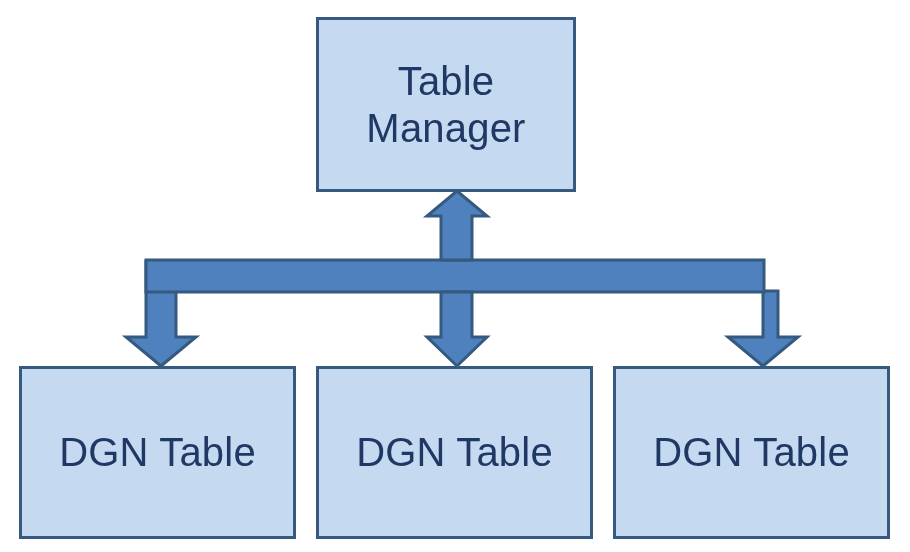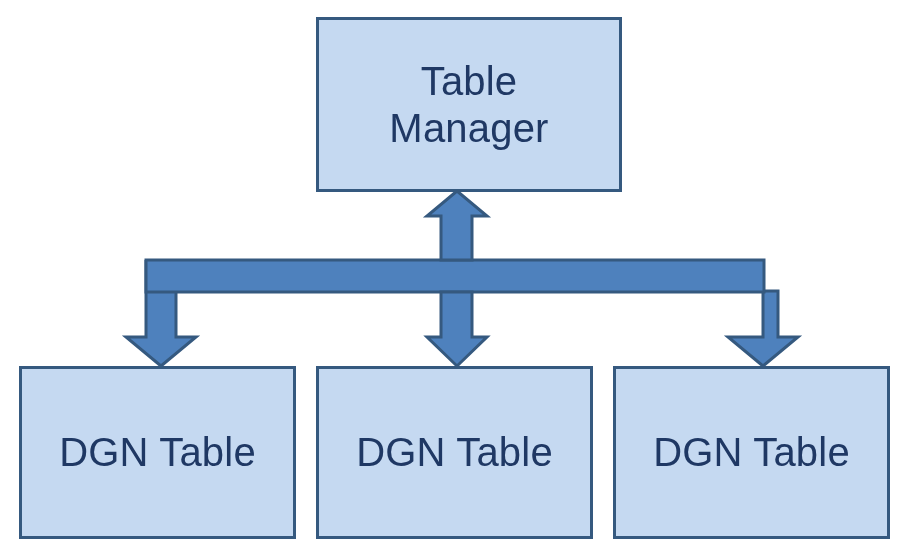--- a/index.html
+++ b/index.html
@@ -41,21 +41,21 @@
     font-family: "Liberation Sans", sans-serif;
     font-size: 40px;
     line-height: 1.17;
     letter-spacing: 0.2px;
     font-weight: 400;
     white-space: pre-line;
   }
   #node-table-manager {
     left: 316px;
     top: 17px;
-    width: 306px;
+    width: 260px;
     height: 175px;
   }
   #node-dgn-table-1 {
     left: 19px;
     top: 366px;
     width: 277px;
     height: 173px;
   }
   #node-dgn-table-2 {
     left: 316px;

